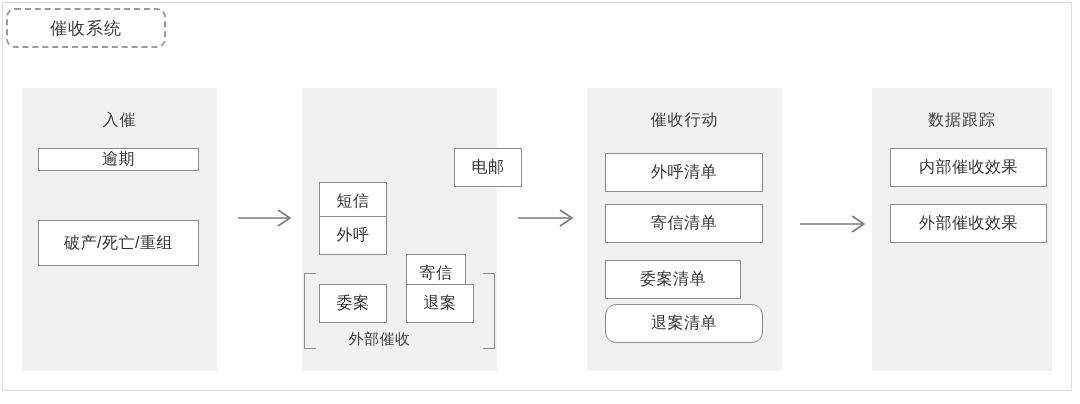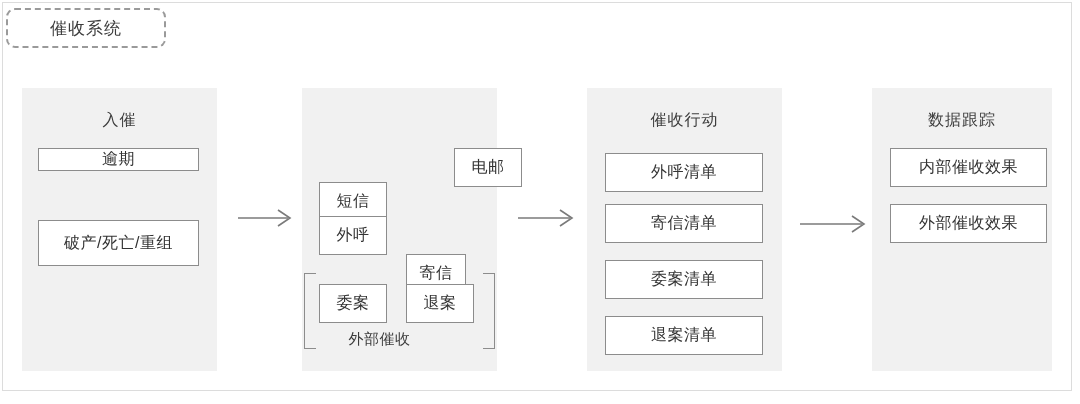--- a/index.html
+++ b/index.html
@@ -145,22 +145,22 @@
     <g>
       <line x1="0" y1="12" x2="52" y2="12" stroke="#7a7a7a" stroke-width="1.6"></line>
       <polyline points="42,4 54,12 42,20" fill="none" stroke="#7a7a7a" stroke-width="1.6"></polyline>
     </g>
   </svg>
 
   <div class="column" style="left:587px; top:88px; width:195px; height:283px;">
     <div class="col-title">催收行动</div>
     <div class="node" style="left:18px; top:65px; width:158px; height:39px;">外呼清单</div>
     <div class="node" style="left:18px; top:116px; width:158px; height:39px;">寄信清单</div>
-    <div class="node" style="left:18px; top:172px; width:158px; height:39px;">委案清单</div>
-    <div class="node" style="left:18px; top:228px; width:158px; height:39px;">退案清单</div>
+    <div class="node" style="left:18px; top:172px; width:136px; height:39px;">委案清单</div>
+    <div class="node" style="left:18px; top:216px; width:158px; height:39px;border-radius:11px;">退案清单</div>
   </div>
 
   <svg class="arrow" style="left:800px; top:212px; width:72px;" viewBox="0 0 72 24">
     <g>
       <line x1="0" y1="12" x2="62" y2="12" stroke="#7a7a7a" stroke-width="1.6"></line>
       <polyline points="52,4 64,12 52,20" fill="none" stroke="#7a7a7a" stroke-width="1.6"></polyline>
     </g>
   </svg>
 
   <div class="column" style="left:872px; top:88px; width:180px; height:283px;">

